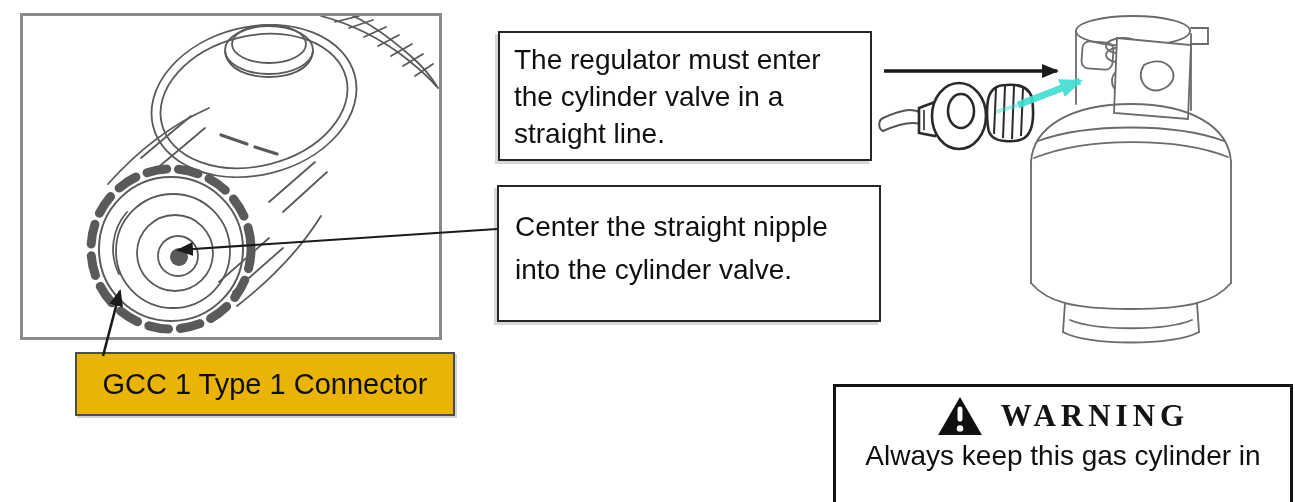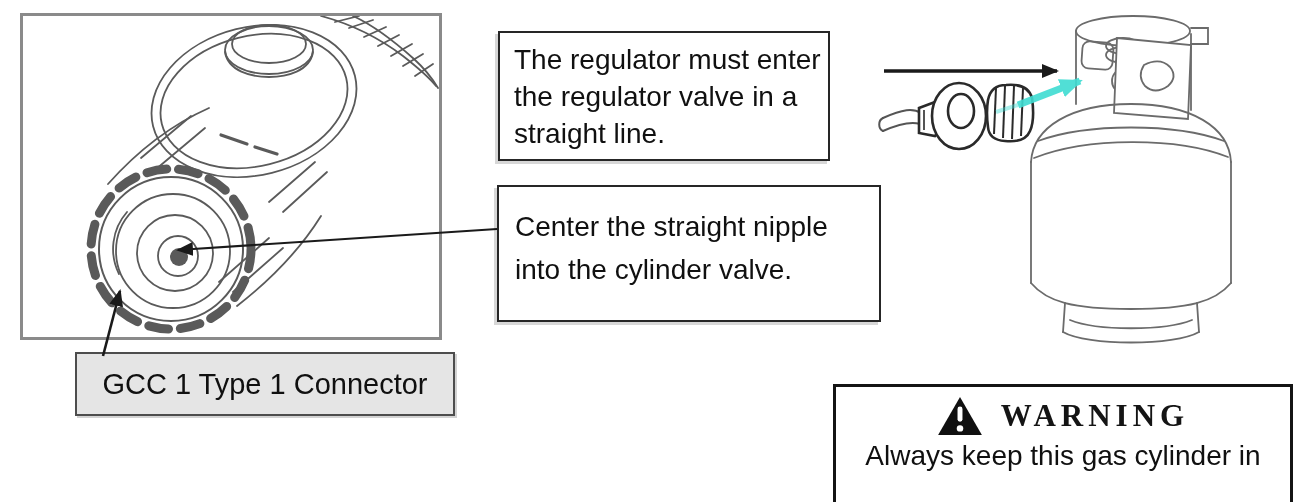--- a/index.html
+++ b/index.html
@@ -7,29 +7,29 @@
     position:relative; width:1295px; height:502px; background:#ffffff;
     font-family:"Liberation Sans", sans-serif; color:#101010; overflow:hidden;
   }
   .figure-box {
     position:absolute; left:20px; top:13px; width:422px; height:327px;
     border:3px solid #8a8a8a; box-sizing:border-box; background:#fff; z-index:1;
   }
   .figure-box svg { width:100%; height:100%; display:block; }
   .gcc-box {
     position:absolute; left:75px; top:352px; width:380px; height:64px;
-    border:2px solid #4d4d4d; box-sizing:border-box; background:#e5e5e5;
+    border:2px solid #4d4d4d; box-sizing:border-box; background:#eab308;
     display:flex; align-items:center; justify-content:center;
     font-size:29px; z-index:2; box-shadow:2px 2px 0 rgba(130,130,130,.35);
   }
   .callout {
     position:absolute; background:#fff; border:2px solid #262626;
     box-sizing:border-box; z-index:2; box-shadow:-3px 3px 0 rgba(140,140,140,.35);
   }
-  .callout-1 { left:498px; top:31px;  width:332px; height:130px; padding:8px 0 0 14px;  font-size:28px; line-height:37px; }
+  .callout-1 { left:498px; top:31px;  width:374px; height:130px; padding:8px 0 0 14px;  font-size:28px; line-height:37px; }
   .callout-2 { left:497px; top:185px; width:384px; height:137px; padding:18px 0 0 16px; font-size:28px; line-height:43px; }
   .right-art { position:absolute; left:855px; top:0; width:440px; height:360px; z-index:0; }
   .warning-box {
     position:absolute; left:833px; top:356px; width:460px; height:141px;
     border:3px solid #141414; box-sizing:border-box; background:#fff;
     text-align:center; z-index:2;margin-top:28px;
   }
   .warning-header { display:flex; align-items:center; justify-content:center; gap:18px; margin-top:9px; }
   .warn-tri { width:46px; height:40px; }
   .warning-title {
@@ -92,21 +92,21 @@
       </g>
     </svg>
   </div>
 
   <div class="gcc-box">
     <span>GCC 1 Type 1 Connector</span>
   </div>
 
   <div class="callout callout-1">
     <div>The regulator must enter</div>
-    <div>the regulator valve in a</div>
+    <div>the cylinder valve in a</div>
     <div>straight line.</div>
   </div>
 
   <div class="callout callout-2">
     <div>Center the straight nipple</div>
     <div>into the cylinder valve.</div>
   </div>
 
   <svg class="right-art" viewBox="0 0 440 360">
 

